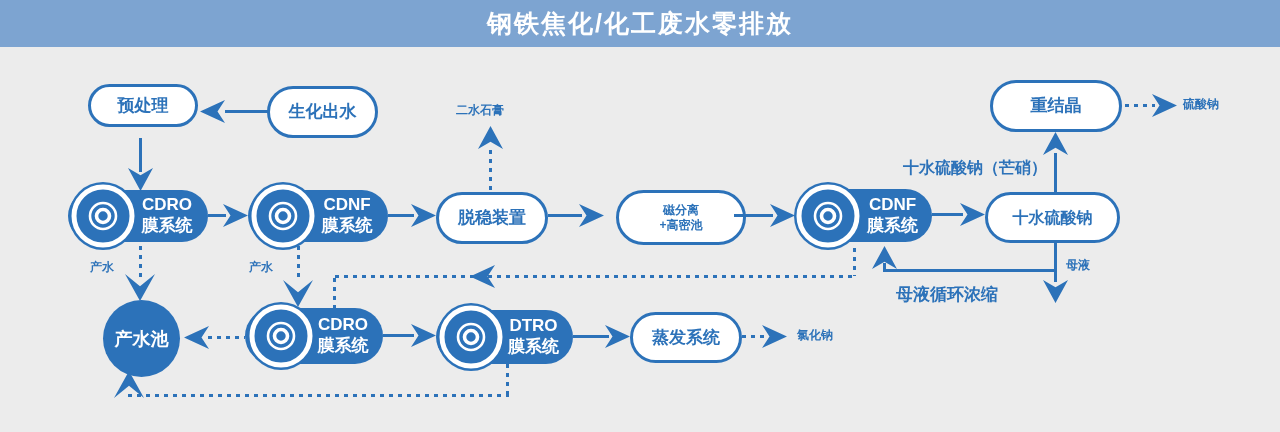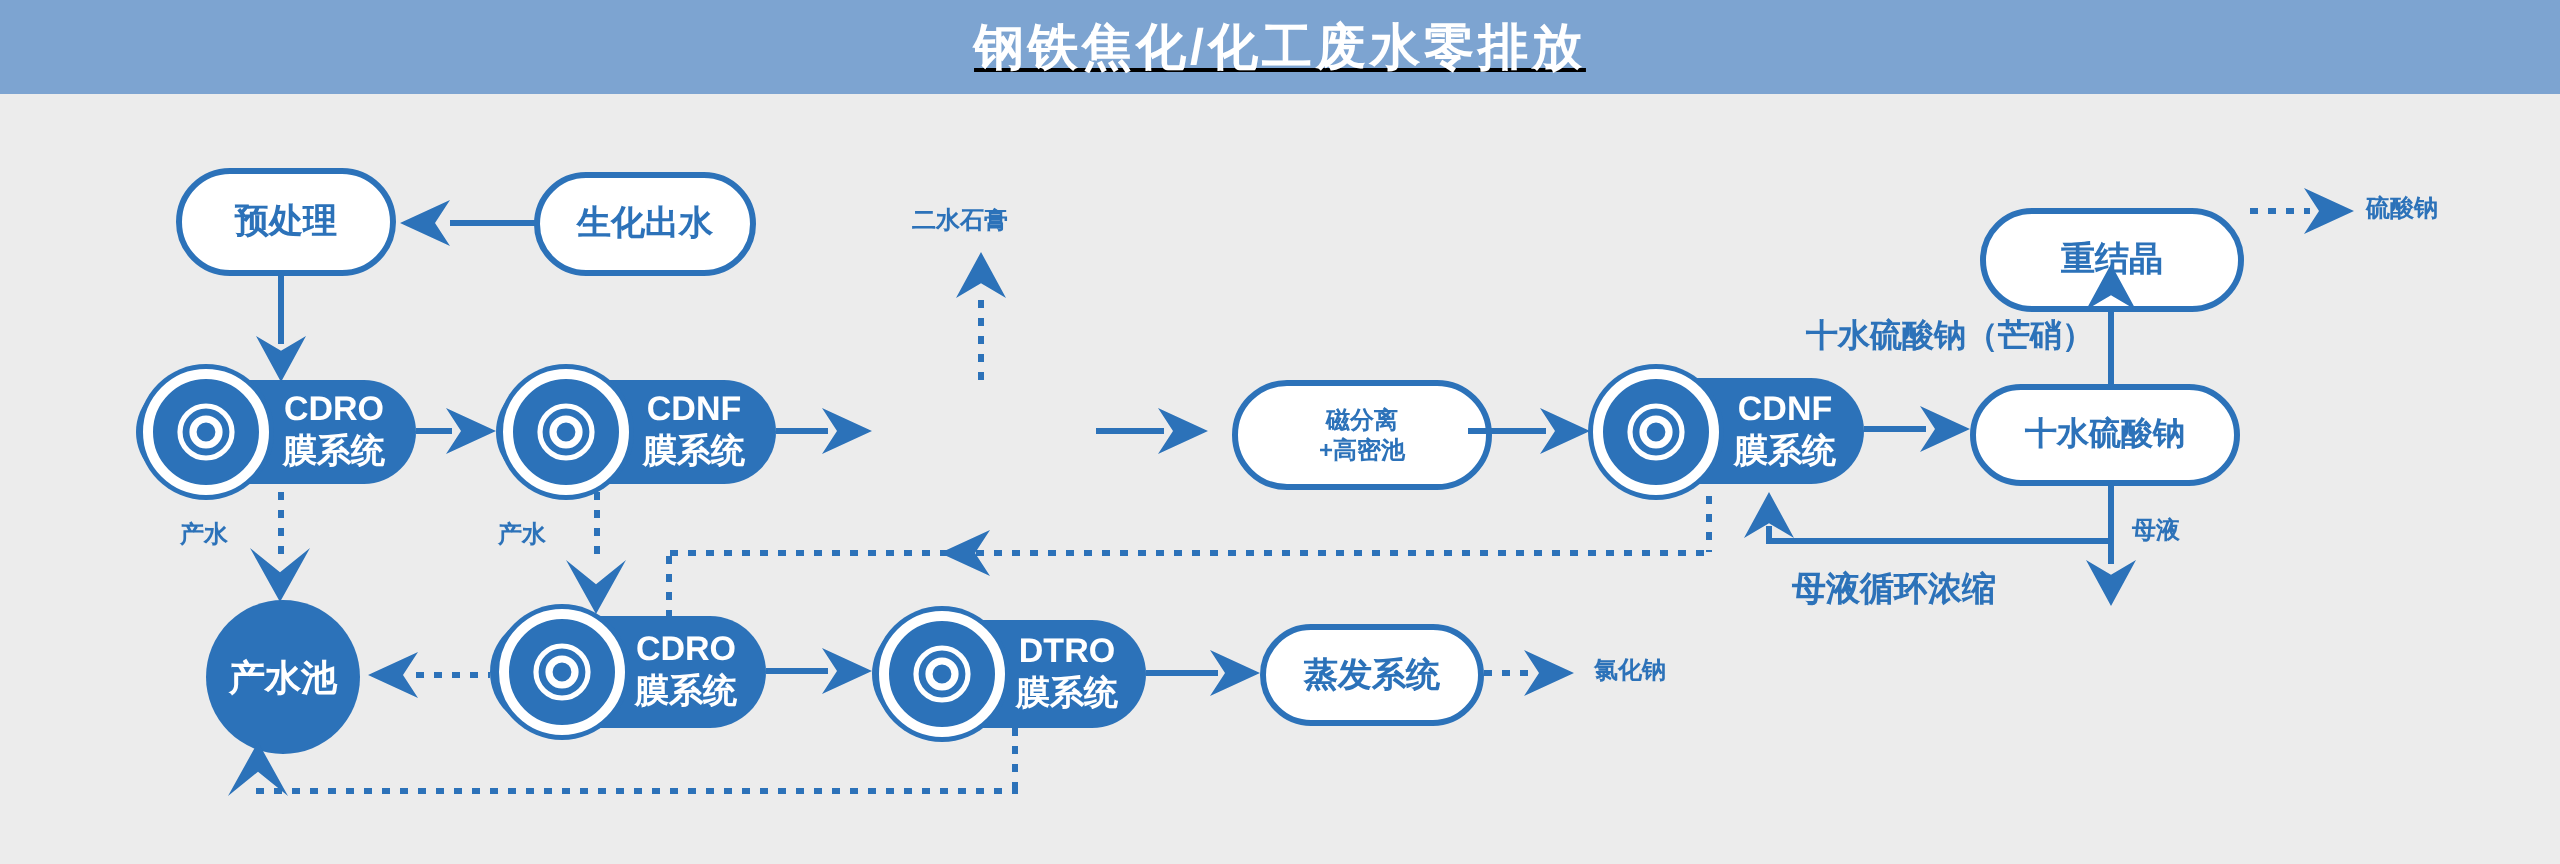--- a/index.html
+++ b/index.html
@@ -5,21 +5,21 @@
   :root{
     --blue:#2C72B9;
     --banner:#7DA4D1;
     --bg:#ECECEC;
   }
   *{margin:0;padding:0;box-sizing:border-box;}
   html,body{width:1280px;height:432px;}
   body{font-family:"Liberation Sans",sans-serif;}
   .stage{position:relative;width:1280px;height:432px;background:var(--bg);overflow:hidden;}
   .banner{position:absolute;left:0;top:0;width:1280px;height:47px;background:var(--banner);
-          display:flex;align-items:center;justify-content:center;text-decoration:underline;}
+          display:flex;align-items:center;justify-content:center;}
   .banner h1{color:#fff;font-size:25px;font-weight:700;letter-spacing:2px;}
 
   .pill{position:absolute;border-radius:30px;display:flex;align-items:center;justify-content:center;}
   .outline{background:#fff;border:3px solid var(--blue);color:var(--blue);font-weight:700;font-size:17px;text-align:center;line-height:1.25;}
   .fill{background:var(--blue);color:#fff;font-weight:700;}
   .ptxt{position:absolute;left:62px;right:4px;top:0;bottom:0;display:flex;flex-direction:column;
         align-items:center;justify-content:center;font-size:17px;line-height:1.22;text-align:center;}
   .ptxt i{font-style:normal;display:block;}
   .disc{position:absolute;width:70px;height:70px;top:50%;transform:translateY(-50%);}
   .disc svg{display:block;width:70px;height:70px;}
@@ -44,21 +44,21 @@
 </style>
 </head>
 <body>
 
 <div class="stage">
 
   <header class="banner">
     <h1>钢铁焦化/化工废水零排放</h1>
   </header>
 
-  <div class="pill outline" style="left:88px;top:84px;width:110px;height:54px;">
+  <div class="pill outline" style="left:88px;top:84px;width:110px;height:43px;">
     <span>预处理</span>
   </div>
   <div class="pill outline" style="left:267px;top:86px;width:111px;height:52px;">
     <span>生化出水</span>
   </div>
 
   <div class="pill fill" style="left:68px;top:190px;width:140px;height:52px;">
     <span class="disc" style="left:0px;">
       <svg viewBox="0 0 70 70">
           <circle cx="35" cy="35" r="34" fill="#2C72B9"></circle>
@@ -81,20 +81,23 @@
           <circle cx="35" cy="35" r="13" fill="none" stroke="#fff" stroke-width="2.6"></circle>
           <circle cx="35" cy="35" r="6.5" fill="none" stroke="#fff" stroke-width="3.6"></circle>
         </svg>
     </span>
     <span class="ptxt">
         <i>CDNF</i>
         <i>膜系统</i>
       </span>
   </div>
 
+  <div class="pill outline" style="left:436px;top:192px;width:112px;height:52px;">
+    <span>脱稳装置</span>
+  </div>
   <div class="pill outline" style="left:616px;top:190px;width:130px;height:55px;font-size:12px;">
     <span>
         <i style="font-style:normal;display:block;">磁分离</i>
         <i style="font-style:normal;display:block;text-align:center;">+高密池</i>
       </span>
   </div>
 
   <div class="pill fill" style="left:795px;top:189px;width:137px;height:53px;">
     <span class="disc" style="left:-2px;">
       <svg viewBox="0 0 70 70">
@@ -106,21 +109,21 @@
     </span>
     <span class="ptxt">
         <i>CDNF</i>
         <i>膜系统</i>
       </span>
   </div>
 
   <div class="pill outline" style="left:985px;top:192px;width:135px;height:51px;font-size:16px;">
     <span>十水硫酸钠</span>
   </div>
-  <div class="pill outline" style="left:990px;top:80px;width:132px;height:52px;margin-top:24px;">
+  <div class="pill outline" style="left:990px;top:80px;width:132px;height:52px;">
     <span>重结晶</span>
   </div>
 
   <div class="circlenode" style="left:103px;top:300px;width:77px;height:77px;">
     <span>产水池</span>
   </div>
 
   <div class="pill fill" style="left:245px;top:308px;width:138px;height:56px;">
     <span class="disc" style="left:1px;">
       <svg viewBox="0 0 70 70">

